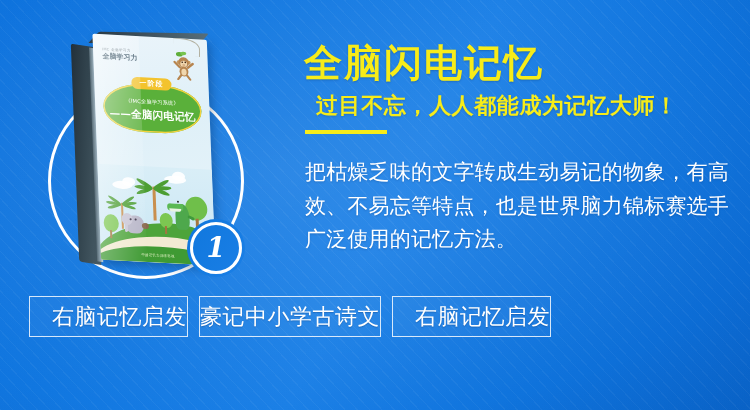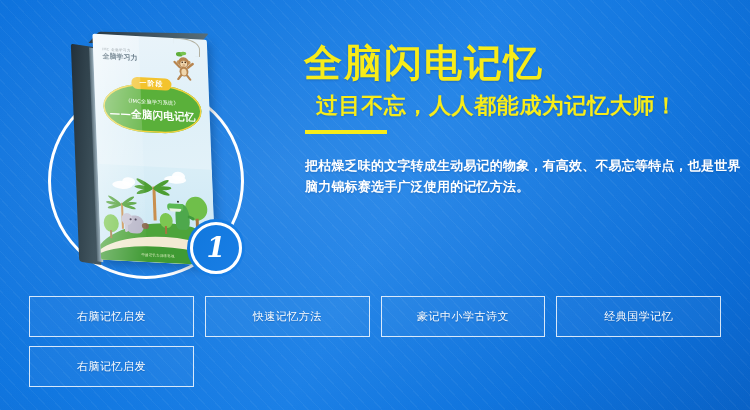--- a/index.html
+++ b/index.html
@@ -332,46 +332,45 @@
   }
   .rule {
     width: 82px;
     height: 4px;
     background: #f7ec19;
     margin: 11px 0 0 1px;
   }
   .body-copy {
     margin: 22px 0 0 1px;
     color: #ffffff;
-    font-size: 13px;
+    font-size: 21px;
     line-height: 1.60;
     letter-spacing: .2px;
     width: 436px;
     text-shadow: 0 1px 2px rgba(0,30,80,0.22);
-    font-weight: bold;
   }
 
   
   #features {
     position: absolute;
     left: 29px;
     top: 296px;
     width: 692px;
     display: grid;
     grid-template-columns: repeat(4, 1fr);
     grid-auto-rows: 41px;
     gap: 9px 11px;
   }
   .feature {
     border: 1px solid rgba(255,255,255,0.82);
     display: flex;
     align-items: center;
-    justify-content: center;
+    justify-content: flex-end;
     color: #ffffff;
-    font-size: 11px;
+    font-size: 22px;
     letter-spacing: .5px;
     background: rgba(255,255,255,0.035);
     box-sizing: border-box;
     white-space: nowrap;
     text-shadow: 0 1px 1px rgba(0,30,80,0.25);
   }
 </style>
 </head>
 <body>
 
@@ -494,26 +493,20 @@
     <h2 class="subhead">过目不忘，人人都能成为记忆大师！</h2>
     <div class="rule"></div>
     <p class="body-copy">把枯燥乏味的文字转成生动易记的物象，有高效、不易忘等特点，也是世界脑力锦标赛选手广泛使用的记忆方法。</p>
   </div>
 
   <div id="features">
     <div class="feature">
         <span>右脑记忆启发</span>
       </div>
     <div class="feature">
-        <span>快速记忆方法</span>
-      </div>
-    <div class="feature">
         <span>豪记中小学古诗文</span>
-      </div>
-    <div class="feature">
-        <span>经典国学记忆</span>
       </div>
     <div class="feature">
         <span>右脑记忆启发</span>
       </div>
   </div>
 
 </div>
 
 </body></html>

